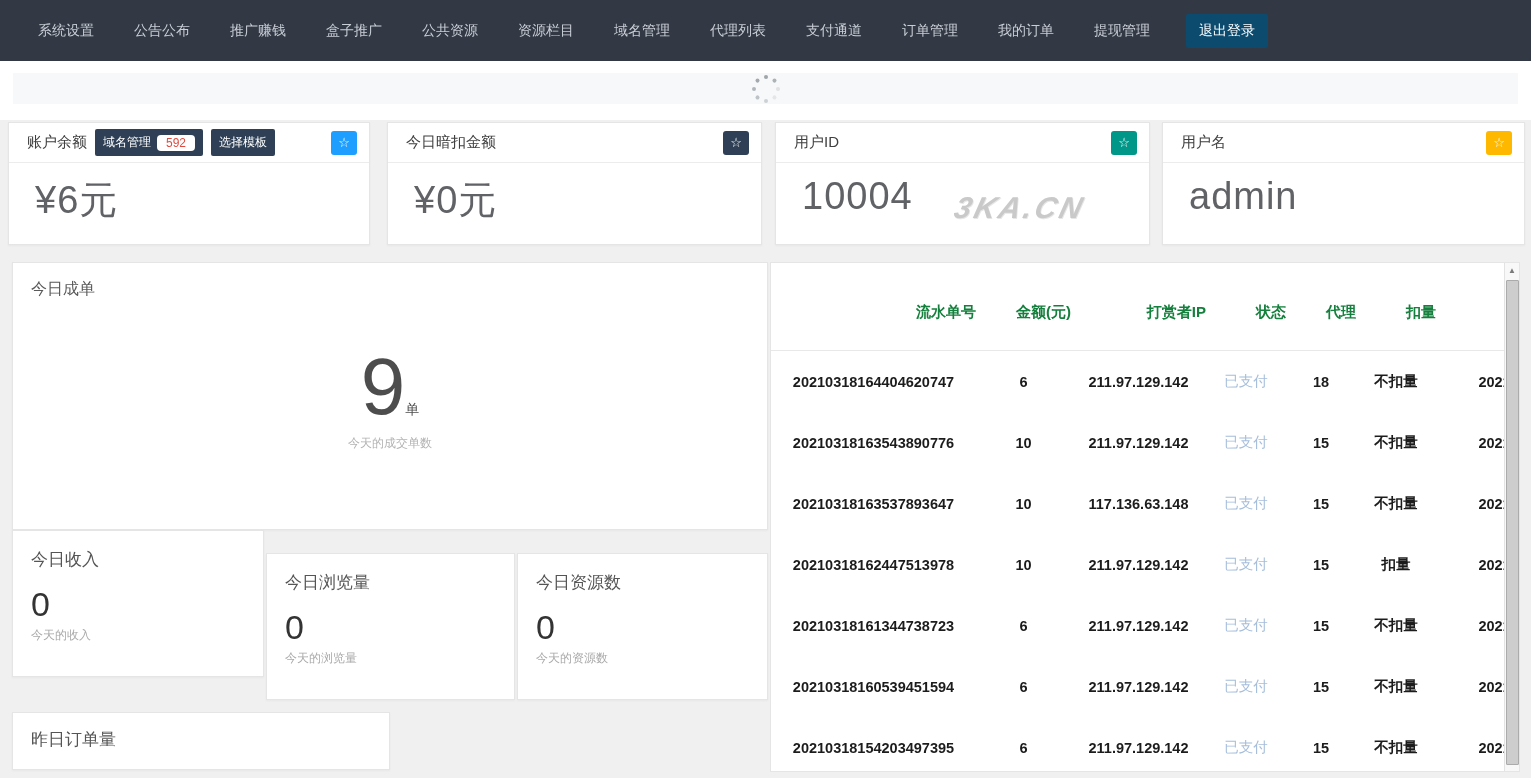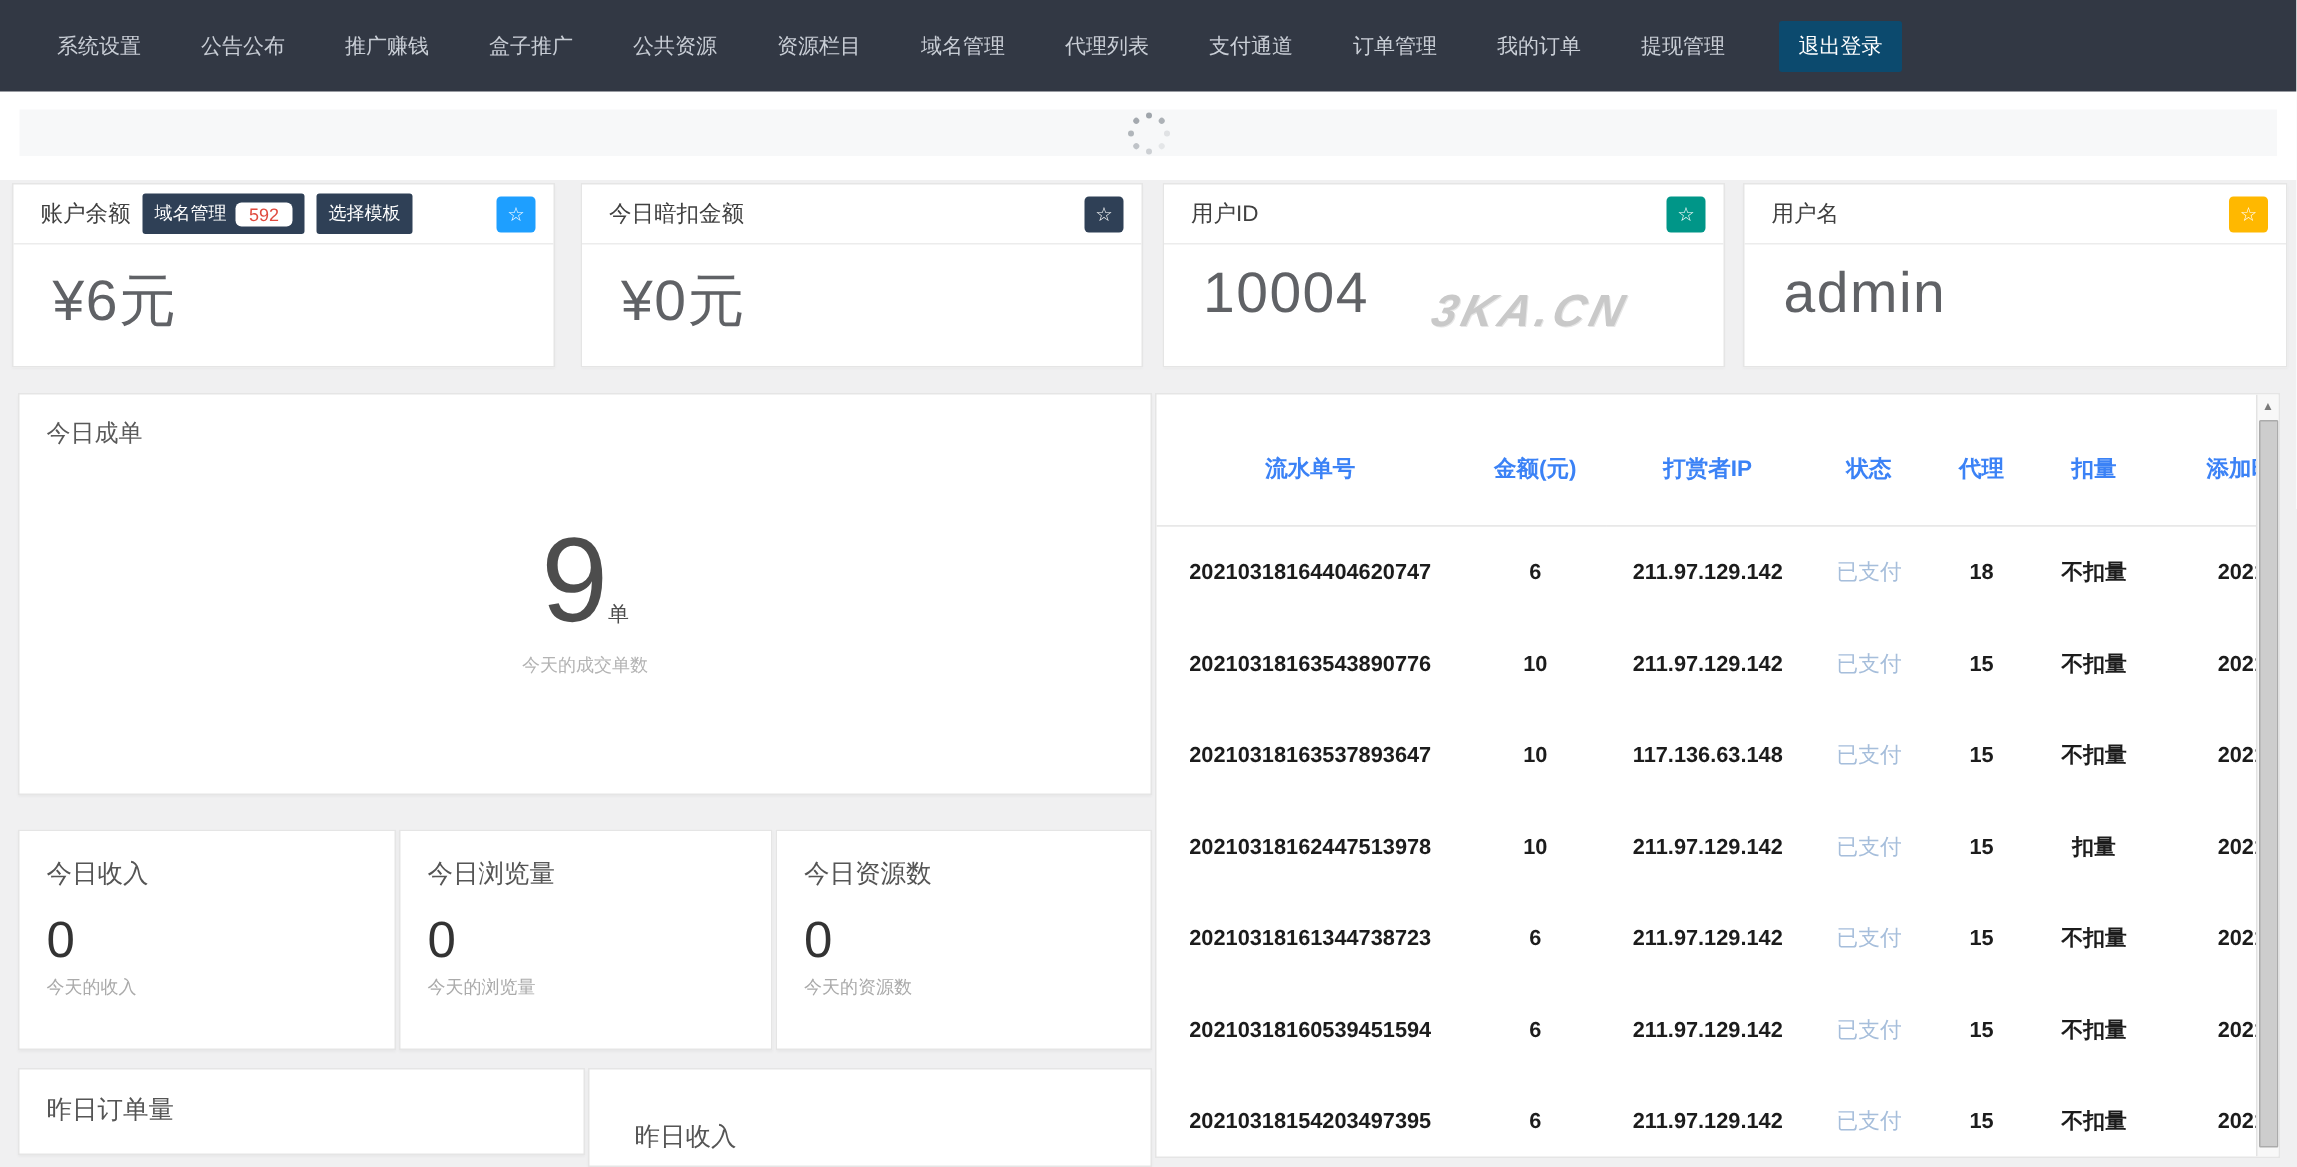--- a/index.html
+++ b/index.html
@@ -65,21 +65,21 @@
   .stat-caption{font-size:12px;color:#aaa;margin:6px 0 0 18px;}
 
   
   .y-title{font-size:17px;color:#555;}
 
   
   .table-panel{position:absolute;left:770px;top:262px;width:750px;height:510px;background:#fff;
                border:1px solid #e5e5e5;box-sizing:border-box;overflow:hidden;}
   .table-clip{position:absolute;left:0;top:0;width:734px;height:508px;overflow:hidden;}
   table.orders{border-collapse:collapse;table-layout:fixed;width:795px;}
-  table.orders th{height:75px;text-align:center;font-size:15px;color:#3b82f6;font-weight:bold;
+  table.orders th{height:75px;text-align:right;font-size:15px;color:#15803d;font-weight:bold;
                   border-bottom:1px solid #e8e8e8;padding:12px 0 0 0;}
   table.orders td{height:59px;text-align:center;font-size:14.5px;color:#1c1c1c;font-weight:bold;
                   white-space:nowrap;}
   table.orders td.status-paid{color:#a6bedb;font-weight:400;}
 
   
   .vscroll{position:absolute;right:0;top:0;width:15px;height:508px;background:#f8f8f8;
            border-left:1px solid #e3e3e3;box-sizing:border-box;}
   .vscroll .arrow{height:16px;text-align:center;font-size:8px;color:#7a7a7a;line-height:16px;
                   cursor:pointer;}
@@ -163,41 +163,38 @@
   </div>
 
   <div class="panel" style="left:12px;top:262px;width:756px;height:268px;">
     <div class="panel-title">今日成单</div>
     <div class="big-center">
       <span class="big-count">9</span><span class="big-unit">单</span>
       <div class="big-caption">今天的成交单数</div>
     </div>
   </div>
 
-  <div class="panel" style="left:12px;top:553px;width:252px;height:147px;">
+  <div class="panel" style="left:12px;top:530px;width:252px;height:147px;">
     <div class="stat-title">今日收入</div>
     <div class="stat-value">0</div>
     <div class="stat-caption">今天的收入</div>
   </div>
   <div class="panel" style="left:266px;top:553px;width:249px;height:147px;">
     <div class="stat-title">今日浏览量</div>
     <div class="stat-value">0</div>
     <div class="stat-caption">今天的浏览量</div>
   </div>
   <div class="panel" style="left:517px;top:553px;width:251px;height:147px;">
     <div class="stat-title">今日资源数</div>
     <div class="stat-value">0</div>
     <div class="stat-caption">今天的资源数</div>
   </div>
 
   <div class="panel" style="left:12px;top:712px;width:378px;height:58px;">
     <div class="y-title" style="padding:15px 0 0 18px;">昨日订单量</div>
-  </div>
-  <div class="panel" style="left:392px;top:712px;width:376px;height:66px;">
-    <div class="y-title" style="padding:33px 0 0 30px;">昨日收入</div>
   </div>
 
   <div class="table-panel">
     <div class="table-clip">
       <table class="orders">
         <colgroup>
           <col style="width:205px">
             <col style="width:95px">
             <col style="width:135px">
           <col style="width:80px">

